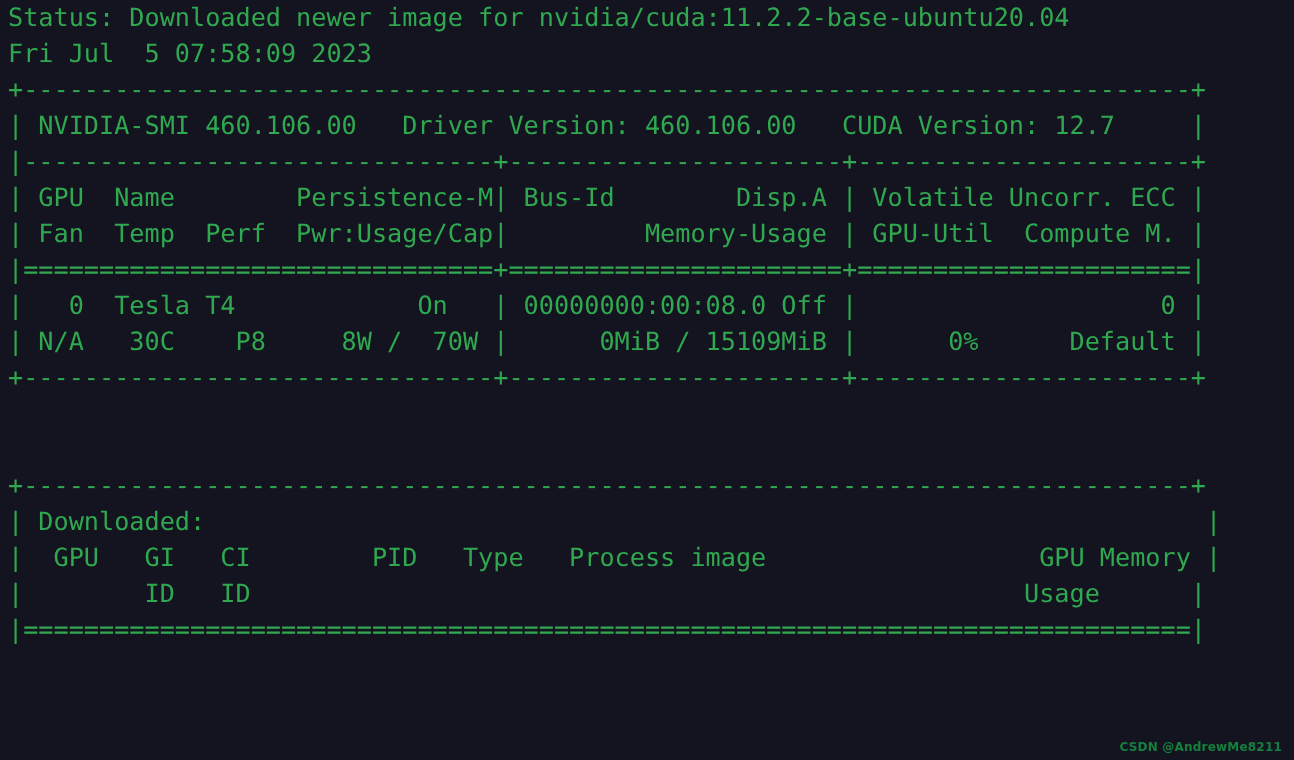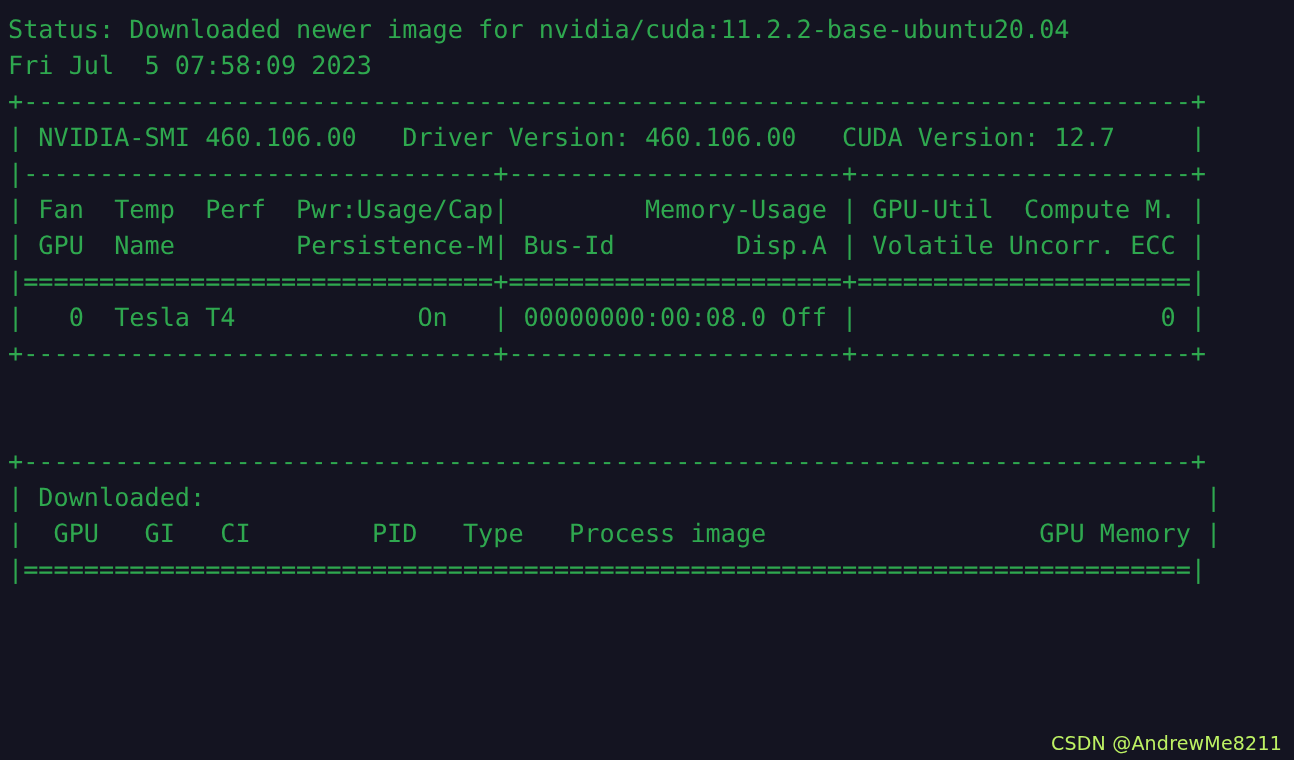--- a/index.html
+++ b/index.html
@@ -16,63 +16,66 @@
     font-family: "DejaVu Sans Mono", "Liberation Mono", monospace;
   }
   #terminal {
     position: absolute;
     left: 0;
     top: 0;
     width: 1294px;
     height: 760px;
     background: #141421;
     box-sizing: border-box;
-    padding: 12px 0 0 8px;
+    padding: 0 0 0 8px;
   }
   .line {
     display: block;
     height: 36px;
     line-height: 36px;
     font-size: 25.2px;
     letter-spacing: 0px;
     color: #2fa84f;
     white-space: pre;
     font-family: "DejaVu Sans Mono", "Liberation Mono", monospace;
     text-rendering: geometricPrecision;
   }
   .blank {
     color: transparent;
   }
   #watermark {
     position: absolute;
     right: 12px;
     bottom: 6px;
     font-family: "DejaVu Sans", "Liberation Sans", sans-serif;
-    font-size: 19px;
-    color: #bef264;
+    font-size: 12px;
+    color: #15803d;
     letter-spacing: 0.2px;
     white-space: pre;
+    font-weight: bold;
   }
 </style>
 </head>
 <body>
 
 <div id="terminal">
 
   <span class="line">Status: Downloaded newer image for nvidia/cuda:11.2.2-base-ubuntu20.04</span>
   <span class="line">Fri Jul  5 07:58:09 2023</span>
   <span class="line">+-----------------------------------------------------------------------------+</span>
   <span class="line">| NVIDIA-SMI 460.106.00   Driver Version: 460.106.00   CUDA Version: 12.7     |</span>
   <span class="line">|-------------------------------+----------------------+----------------------+</span>
+  <span class="line">| GPU  Name        Persistence-M| Bus-Id        Disp.A | Volatile Uncorr. ECC |</span>
   <span class="line">| Fan  Temp  Perf  Pwr:Usage/Cap|         Memory-Usage | GPU-Util  Compute M. |</span>
-  <span class="line">| GPU  Name        Persistence-M| Bus-Id        Disp.A | Volatile Uncorr. ECC |</span>
   <span class="line">|===============================+======================+======================|</span>
   <span class="line">|   0  Tesla T4            On   | 00000000:00:08.0 Off |                    0 |</span>
+  <span class="line">| N/A   30C    P8     8W /  70W |      0MiB / 15109MiB |      0%      Default |</span>
   <span class="line">+-------------------------------+----------------------+----------------------+</span>
   <span class="line blank"></span>
   <span class="line blank"></span>
   <span class="line">+-----------------------------------------------------------------------------+</span>
   <span class="line">| Downloaded:                                                                  |</span>
   <span class="line">|  GPU   GI   CI        PID   Type   Process image                  GPU Memory |</span>
+  <span class="line">|        ID   ID                                                   Usage      |</span>
   <span class="line">|=============================================================================|</span>
 
   <div id="watermark">CSDN @AndrewMe8211</div>
 </div>
 
 </body></html>

